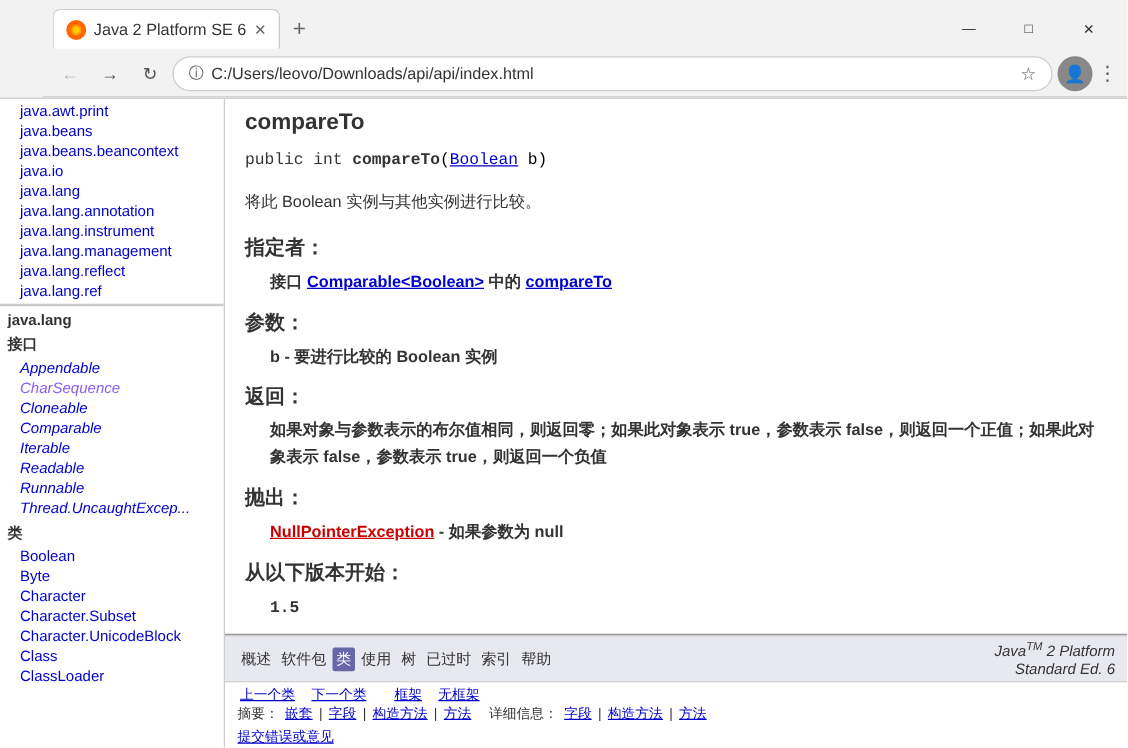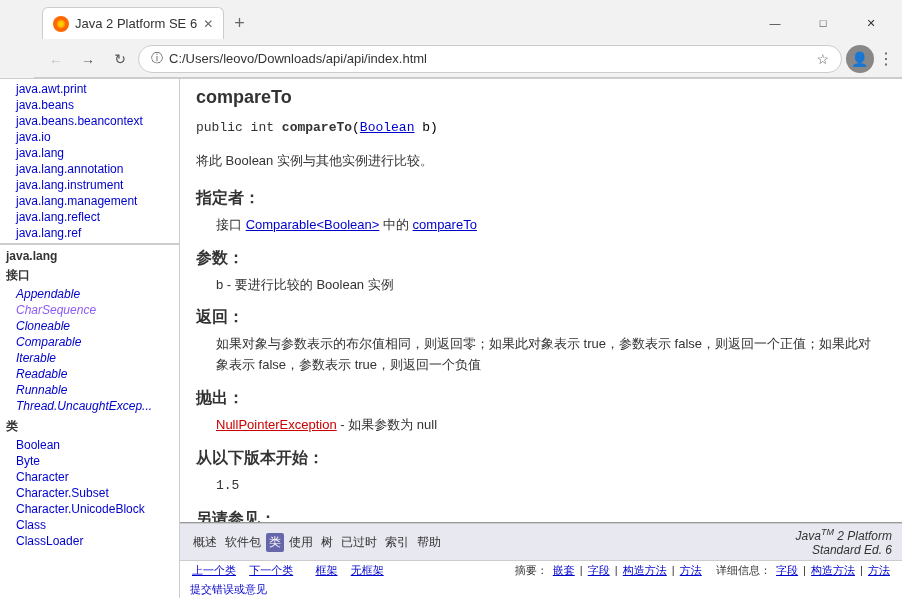--- a/index.html
+++ b/index.html
@@ -38,38 +38,38 @@
 
     
     .content { flex: 1; overflow-y: auto; padding: 8px 16px; font-size: 13px; }
     .content-inner { max-width: 680px; }
     .method-title { font-size: 18px; font-weight: bold; color: #333; margin-bottom: 12px; }
     .method-signature { font-family: 'Courier New', monospace; font-size: 13px; margin-bottom: 16px; }
     .method-signature .keyword { color: #333; }
     .method-signature .classlink { color: #0000cc; text-decoration: underline; cursor: pointer; }
     .description { margin-bottom: 16px; color: #333; font-size: 13px; line-height: 1.6; }
     .section-header { font-weight: bold; font-size: 16px; margin-bottom: 6px; color: #333; }
-    .section-content { margin-left: 20px; margin-bottom: 12px; color: #333; font-size: 13px; line-height: 1.6; }
+    .section-content { margin-left: 20px; margin-bottom: 12px; color: #333; font-size: 13px; line-height: 1.6; font-weight: bold; }
     .section-link { color: #0000cc; text-decoration: underline; cursor: pointer; }
     .throws-link { color: #cc0000; text-decoration: underline; cursor: pointer; }
     .version-num { font-family: 'Courier New', monospace; }
 
     
     .bottom-nav { background: #e8e8f0; border-top: 1px solid #ccc; border-bottom: 1px solid #ccc; padding: 3px 10px; display: flex; align-items: center; justify-content: space-between; font-size: 12px; }
     .bottom-nav-left { display: flex; align-items: center; gap: 2px; }
     .bottom-nav-item { color: #333; padding: 1px 3px; font-size: 12px; cursor: pointer; }
     .bottom-nav-item.active { background: #6666aa; color: #fff; border-radius: 2px; }
     .bottom-nav-right { color: #333; font-size: 12px; font-style: italic; text-align: right; }
     .bottom-nav-right sup { font-size: 9px; }
-    .bottom-links-bar { padding: 2px 10px; font-size: 11px; display: flex; justify-content: space-between; background: #fff; }
+    .bottom-links-bar { padding: 2px 10px; font-size: 11px; display: flex; justify-content: space-between; background: #fff; flex-direction: column; }
     .bottom-links-left { color: #333; }
     .bottom-links-left a, .bottom-links-right a { color: #0000cc; text-decoration: underline; cursor: pointer; margin: 0 2px; }
     .bottom-links-right { color: #333; }
     .feedback-bar { padding: 2px 10px; font-size: 11px; background: #fff; }
-    .feedback-bar a { color: #0000cc; cursor: pointer; }
+    .feedback-bar a { color: #0000cc; text-decoration: underline; cursor: pointer; }
 
     
     ::-webkit-scrollbar { width: 12px; }
     ::-webkit-scrollbar-track { background: #f0f0f0; }
     ::-webkit-scrollbar-thumb { background: #b0b0b0; border-radius: 6px; }
   </style>
 </head>
 <body>
 
 <div class="browser-chrome">

